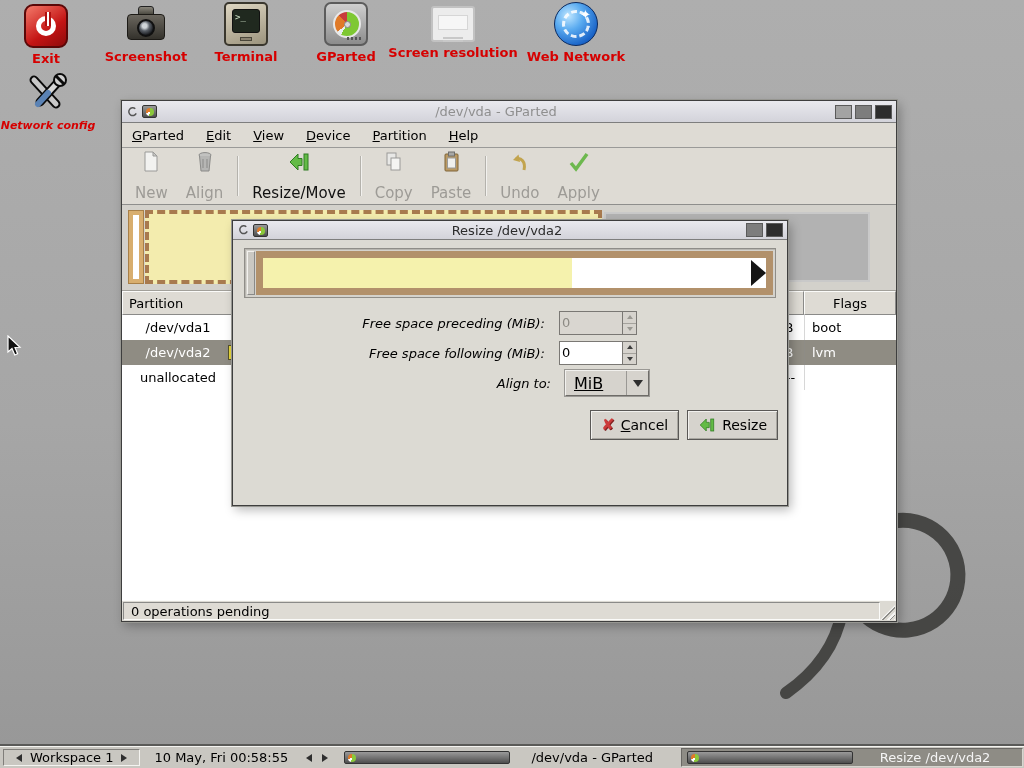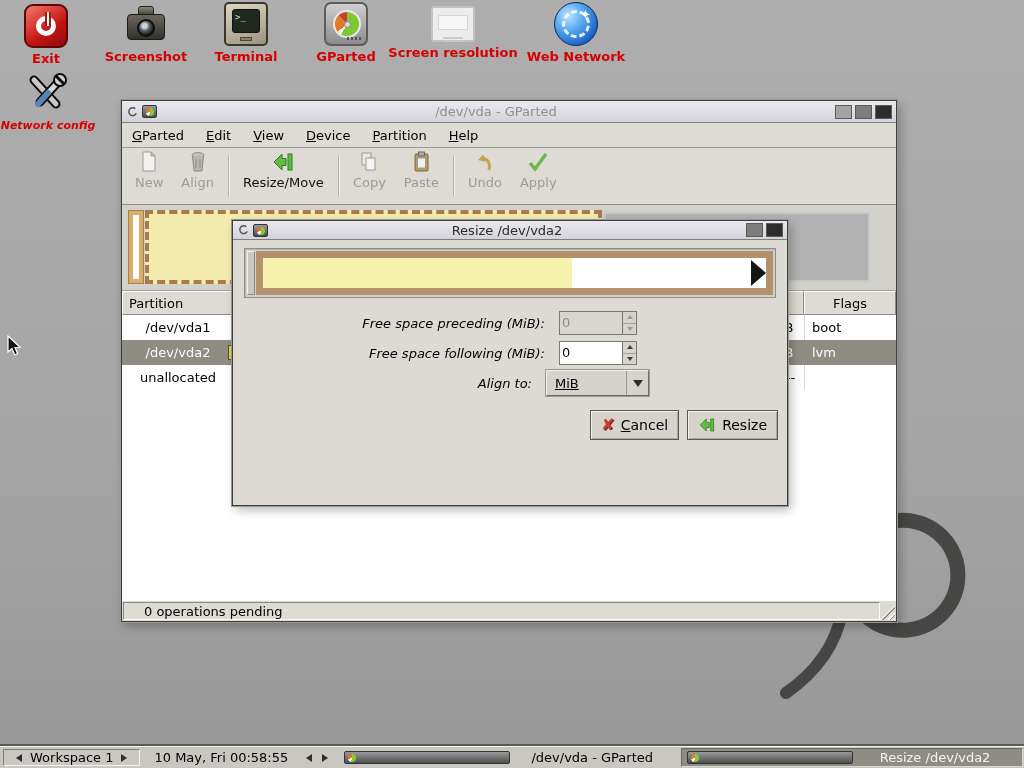--- a/index.html
+++ b/index.html
@@ -54,21 +54,21 @@
   .gpmini { width:15px; height:13px; background:linear-gradient(180deg,#9a9a9a,#4e4e4e); border:1px solid #333; border-radius:2px; position:relative; }
   .gpmini i { position:absolute; left:3px; top:2px; width:8px; height:8px; border-radius:50%; display:block;
               background:conic-gradient(#8ac83a 0 55%, #fff 55% 70%, #e07a28 70% 100%); }
 
   
   #mainwin { left:121px; top:100px; width:776px; height:522px; z-index:2; }
   #mainwin .title { color:#8f8f8f; }
   .menubar { height:25px; background:#dedbd4; border-bottom:1px solid #9a9a98; display:flex; align-items:center; padding:0 10px; gap:22px; font-size:13px; }
   .menubar span { cursor:default; }
   .toolbar { height:57px; background:#dedbd4; border-bottom:1px solid #8e8e8c; display:flex; align-items:stretch; padding:0 4px; }
-  .tbtn { display:flex; flex-direction:column; align-items:center; justify-content:flex-start; gap:1px; padding:2px 9px; font-size:13px; color:#111; }
+  .tbtn { display:flex; flex-direction:column; align-items:center; justify-content:space-between; gap:1px; padding:2px 9px; font-size:15px; color:#111; }
   .tbtn.disabled { color:#9d9b96; }
   .tbtn svg { display:block; }
   .tsep { width:1px; background:#b4b2ac; box-shadow:1px 0 0 #f2f1ee; margin:8px 5px; }
   .devicebox { margin-left:auto; border-left:1px solid #8e8e8c; display:flex; align-items:center; padding:0 8px 0 12px; gap:7px; font-size:14px; background:#dedbd4; }
   .devicebox .vline { width:1px; align-self:stretch; margin:10px 0 10px 4px; background:#8e8e8c; }
   .devicebox .arr { width:0; height:0; border:5px solid transparent; border-top:7px solid #2e2e2e; margin-top:6px; }
   .diskmini { width:18px; height:16px; background:linear-gradient(180deg,#8c8c8c,#3c3c3c); border:1px solid #2a2a2a; border-radius:3px; position:relative; }
   .diskmini i { position:absolute; left:3px; top:2px; width:11px; height:11px; border-radius:50%; display:block;
                 background:conic-gradient(#b8e060 0 40%, #e8e8e8 40% 100%); border:1px solid #222; }
 
@@ -85,21 +85,21 @@
   .trow { display:flex; height:25px; align-items:center; font-size:13px; position:relative; background:#fff; color:#000; }
   .trow.selected { background:#8f8c83; color:#fff; }
   .c-part { width:112px; text-align:center; }
   .c-mid { flex:1; }
   .c-partial { width:23px; overflow:hidden; white-space:nowrap; }
   .c-flags { width:92px; padding-left:7px; border-left:1px solid rgba(140,140,140,.35); align-self:stretch; display:flex; align-items:center; }
   .fs-swatch { position:absolute; left:106px; top:5px; width:5px; height:15px; background:#e6d73c; border:1px solid #56522a; }
 
   .statusbar { position:absolute; left:0; right:0; bottom:0; height:21px; background:#dcdad3; display:flex; border-top:1px solid #fbfbf9; }
   .statusbox { flex:1; margin:1px 0 1px 1px; border:1px solid; border-color:#8a8a88 #fbfbf9 #fbfbf9 #8a8a88; background:#dedbd4;
-               font-size:13px; padding:0 20px; line-height:17px; }
+               font-size:13px; padding:0 7px; line-height:17px; }
   .grip { width:15px; height:15px; align-self:flex-end; margin:0 1px 1px 0;
           background:repeating-linear-gradient(135deg,#f4f4f2 0 2px,#8e8e8a 2px 3px,transparent 3px 5px);
           clip-path:polygon(100% 0,100% 100%,0 100%); }
 
   
   #dialog { left:232px; top:220px; width:556px; height:286px; z-index:4; }
   #dialog .titlebar { height:19px; }
   #dialog .title { color:#2c2c2c; }
   .rwidget { margin:8px 11px 0 11px; height:50px; border:1px solid #8f8d88; background:#d4d2cc; display:flex; padding:2px; box-shadow:inset 1px 1px 0 #b8b6b0; }
   .rgrip { width:8px; background:#cac8c2; border:1px solid; border-color:#f2f1ee #8a8a88 #8a8a88 #f2f1ee; margin-right:1px; }
@@ -114,22 +114,22 @@
   .spin { width:78px; height:24px; margin-right:150px; display:flex; border:1px solid #7a7874; background:#fff; }
   .spin .val { flex:1; padding:3px 1px 0 2px; font-size:13px; overflow:hidden; white-space:nowrap; }
   .spin.disabled { background:#d9d6d0; } .spin.disabled .val { color:#8c8a84; }
   .spinbtns { width:14px; display:flex; flex-direction:column; border-left:1px solid #7a7874; }
   .sb { flex:1; background:#d6d3cd; display:flex; align-items:center; justify-content:center; }
   .sb + .sb { border-top:1px solid #a4a29c; }
   .tri-up { width:0; height:0; border:3px solid transparent; border-bottom:4px solid #3c3c3c; margin-top:-3px; }
   .tri-dn { width:0; height:0; border:3px solid transparent; border-top:4px solid #3c3c3c; margin-bottom:-3px; }
   .spin.disabled .tri-up { border-bottom-color:#9a9892; } .spin.disabled .tri-dn { border-top-color:#9a9892; }
   .caret { display:inline-block; width:1px; height:14px; background:#000; vertical-align:-2px; }
-  .combo { width:103px; height:26px; margin-right:138px; display:flex; align-items:center; background:#d6d3cd;
-           border:1px solid; border-color:#f2f1ee #6e6c68 #6e6c68 #f2f1ee; box-shadow:0 0 0 1px #9a9894; font-size:13px;text-decoration:underline; }
+  .combo { width:84px; height:26px; margin-right:138px; display:flex; align-items:center; background:#d6d3cd;
+           border:1px solid; border-color:#f2f1ee #6e6c68 #6e6c68 #f2f1ee; box-shadow:0 0 0 1px #9a9894; font-size:16px;text-decoration:underline; }
   .combo .cval { flex:1; padding-left:8px; }
   .combo .carr { width:22px; align-self:stretch; border-left:1px solid #9a9894; display:flex; align-items:center; justify-content:center; }
   .combo .carr i { width:0; height:0; border:5px solid transparent; border-top:7px solid #2e2e2e; margin-top:6px; }
   .btnrow { display:flex; justify-content:flex-end; gap:8px; margin:12px 9px 0 0; }
   .gbtn { height:30px; min-width:84px; display:flex; align-items:center; justify-content:center; gap:6px; padding:0 10px; font-size:14px;
           background:#d6d3cd; border:1px solid #5a5856; box-shadow:inset 1px 1px 0 #f2f1ee, inset -1px -1px 0 #a8a6a0; }
   .xmark { color:#cc3a3a; font-weight:bold; font-size:16px; text-shadow:1px 1px 0 #802020; line-height:1; }
 
   
   #taskbar { position:absolute; left:0; bottom:0; width:1024px; height:22px; background:#c9c7c1; z-index:6;

